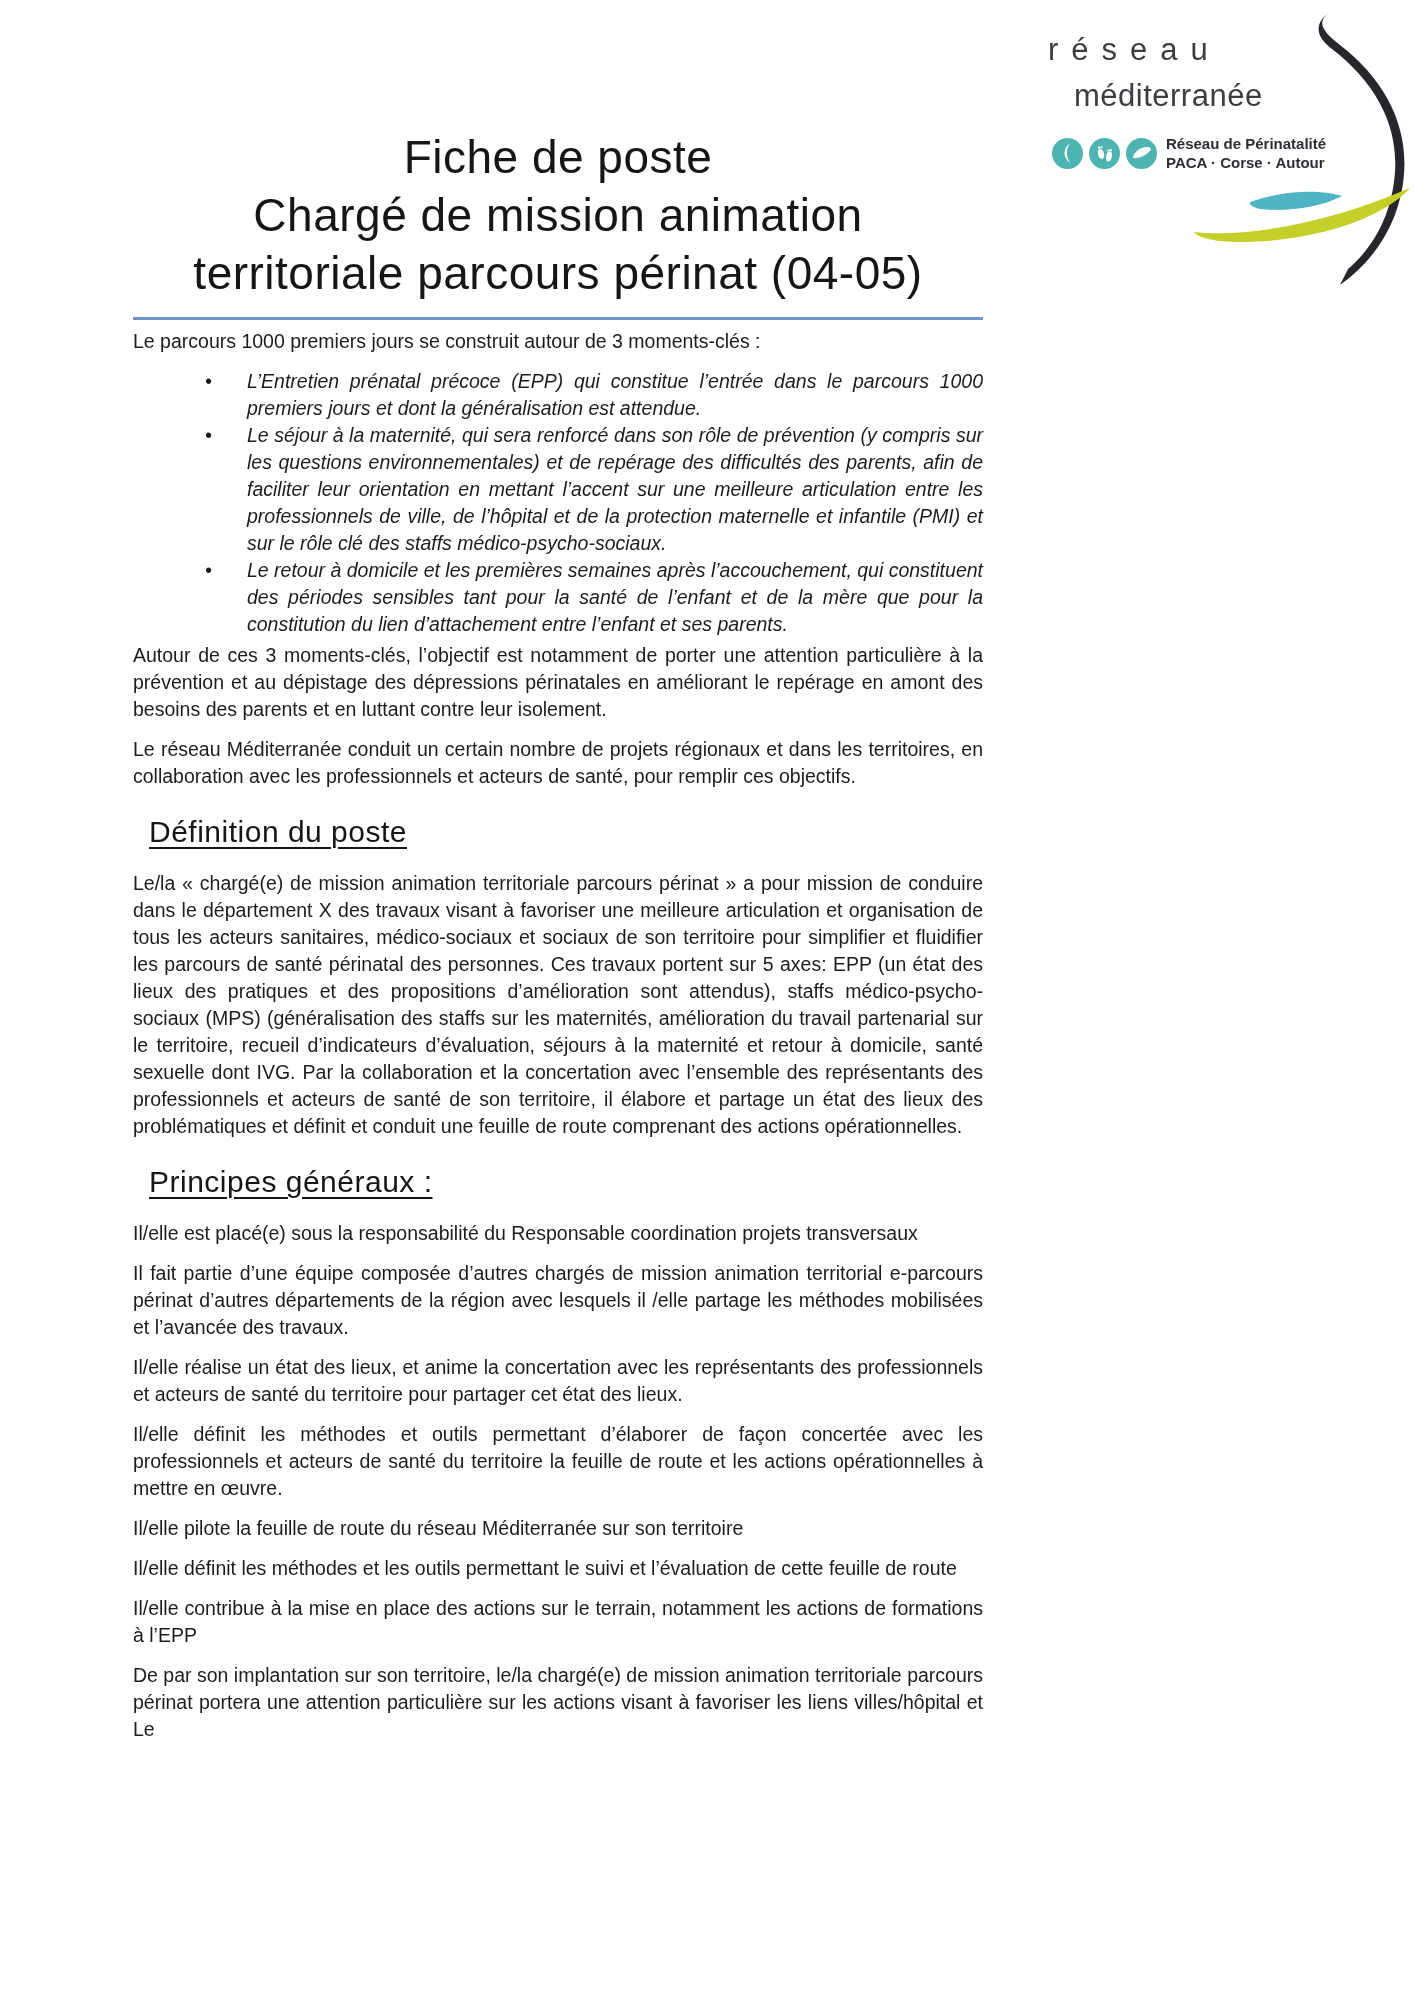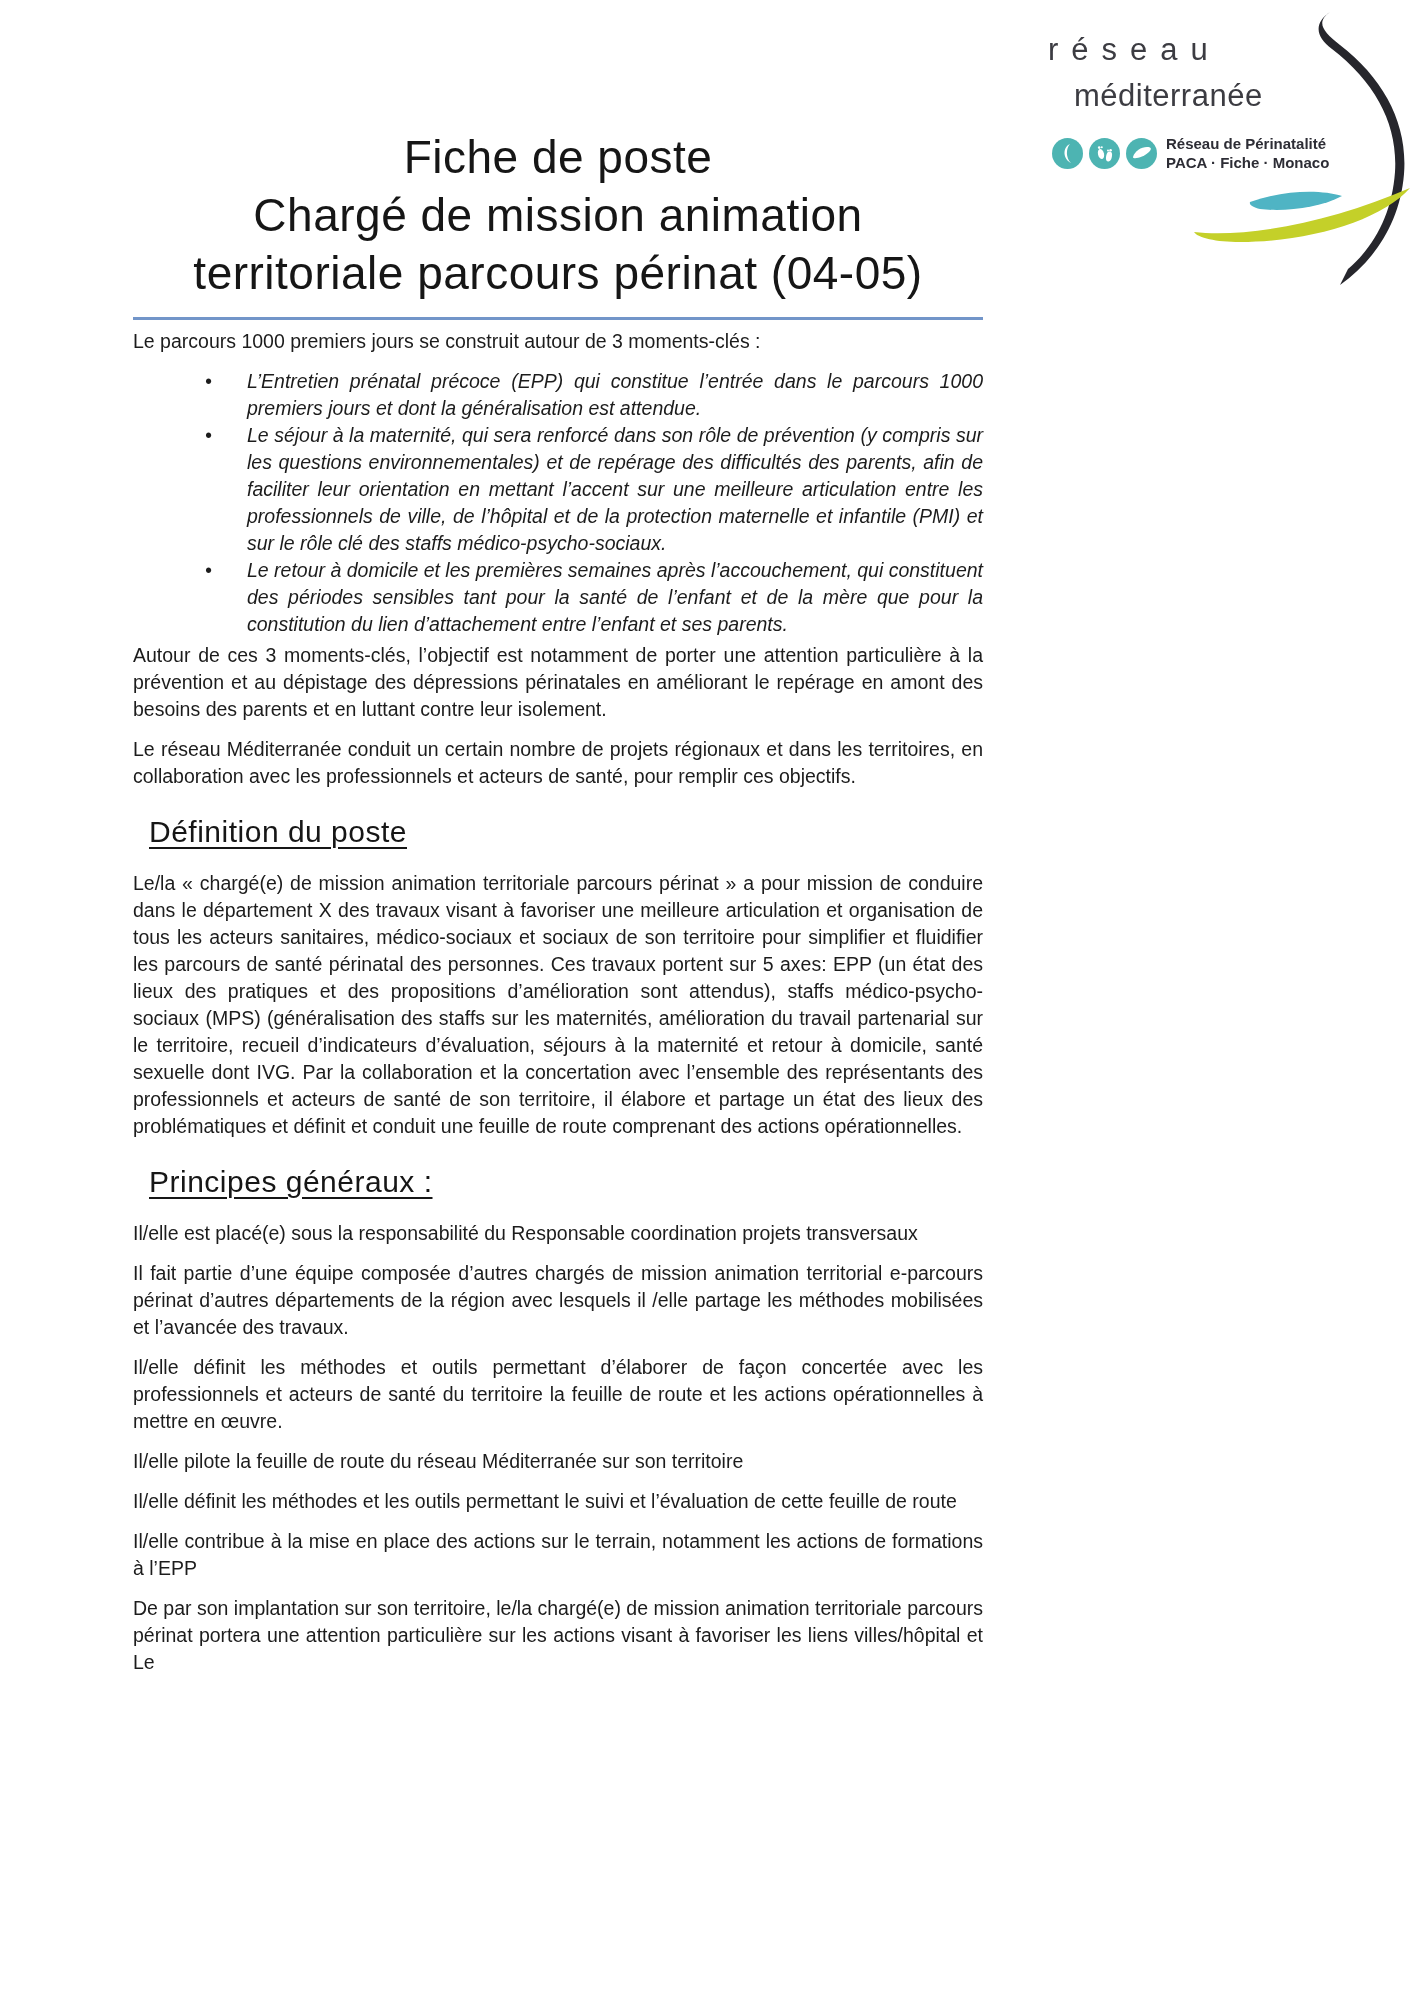--- a/index.html
+++ b/index.html
@@ -56,21 +56,21 @@
           <circle cx="21.6" cy="12.2" r="1.3" fill="#ffffff"></circle>
           <circle cx="19" cy="12.4" r="1" fill="#ffffff"></circle>
         </svg>
         <svg class="badge" viewBox="0 0 31 31">
           <circle cx="15.5" cy="15.5" r="15.5" fill="#4db4b2"></circle>
           <path d="M7,19 C9,12 18,7.5 24,9.5 C25.5,10 25,12 23,14 C19,18 12,20.5 8.5,20.2 C7.4,20.1 6.8,19.7 7,19 Z" fill="#ffffff"></path>
         </svg>
       </div>
       <div class="logo-tag">
         <div>Réseau de Périnatalité</div>
-        <div>PACA · Fiche · Monaco</div>
+        <div>PACA · Corse · Autour</div>
       </div>
     </div>
   </div>
 
   <svg class="swoosh-black" width="127" height="278" viewBox="0 0 127 278">
     <path d="M42,4 C28,14 34,23 52,37 C96,71 120,116 116,166 C112,215 86,253 52,277
              L60,261 C88,237 104,204 107,164 C110,117 88,75 44,41 C27,28 26,15 42,4 Z" fill="#26262c"></path>
   </svg>
 
   <svg class="swoosh-leaves" width="225" height="66" viewBox="0 0 225 66">
@@ -97,20 +97,21 @@
 
     <p class="body">Autour de ces 3 moments-clés, l’objectif est notamment de porter une attention particulière à la prévention et au dépistage des dépressions périnatales en améliorant le repérage en amont des besoins des parents et en luttant contre leur isolement.</p>
     <p class="body">Le réseau Méditerranée conduit un certain nombre de projets régionaux et dans les territoires, en collaboration avec les professionnels et acteurs de santé, pour remplir ces objectifs.</p>
 
     <h2 class="heading">Définition du poste</h2>
     <p class="body">Le/la « chargé(e) de mission animation territoriale parcours périnat » a pour mission de conduire dans le département X des travaux visant à favoriser une meilleure articulation et organisation de tous les acteurs sanitaires, médico-sociaux et sociaux de son territoire pour simplifier et fluidifier les parcours de santé périnatal des personnes. Ces travaux portent sur 5 axes: EPP (un état des lieux des pratiques et des propositions d’amélioration sont attendus), staffs médico-psycho-sociaux (MPS) (généralisation des staffs sur les maternités, amélioration du travail partenarial sur le territoire, recueil d’indicateurs d’évaluation, séjours à la maternité et retour à domicile, santé sexuelle dont IVG. Par la collaboration et la concertation avec l’ensemble des représentants des professionnels et acteurs de santé de son territoire, il élabore et partage un état des lieux des problématiques et définit et conduit une feuille de route comprenant des actions opérationnelles.</p>
 
     <h2 class="heading">Principes généraux :</h2>
     <p class="body">Il/elle est placé(e) sous la responsabilité du Responsable coordination projets transversaux</p>
     <p class="body">Il fait partie d’une équipe composée d’autres chargés de mission animation territorial e-parcours périnat d’autres départements de la région avec lesquels il /elle partage les méthodes mobilisées et l’avancée des travaux.</p>
+    <p class="body">Il/elle réalise un état des lieux, et anime la concertation avec les représentants des professionnels et acteurs de santé du territoire pour partager cet état des lieux.</p>
     <p class="body">Il/elle définit les méthodes et outils permettant d’élaborer de façon concertée avec les professionnels et acteurs de santé du territoire la feuille de route et les actions opérationnelles à mettre en œuvre.</p>
     <p class="body">Il/elle pilote la feuille de route du réseau Méditerranée sur son territoire</p>
     <p class="body">Il/elle définit les méthodes et les outils permettant le suivi et l’évaluation de cette feuille de route</p>
     <p class="body">Il/elle contribue à la mise en place des actions sur le terrain, notamment les actions de formations à l’EPP</p>
     <p class="body">De par son implantation sur son territoire, le/la chargé(e) de mission animation territoriale parcours périnat portera une attention particulière sur les actions visant à favoriser les liens villes/hôpital et Le</p>
 
   </div>
 </div>
 
 </body></html>

